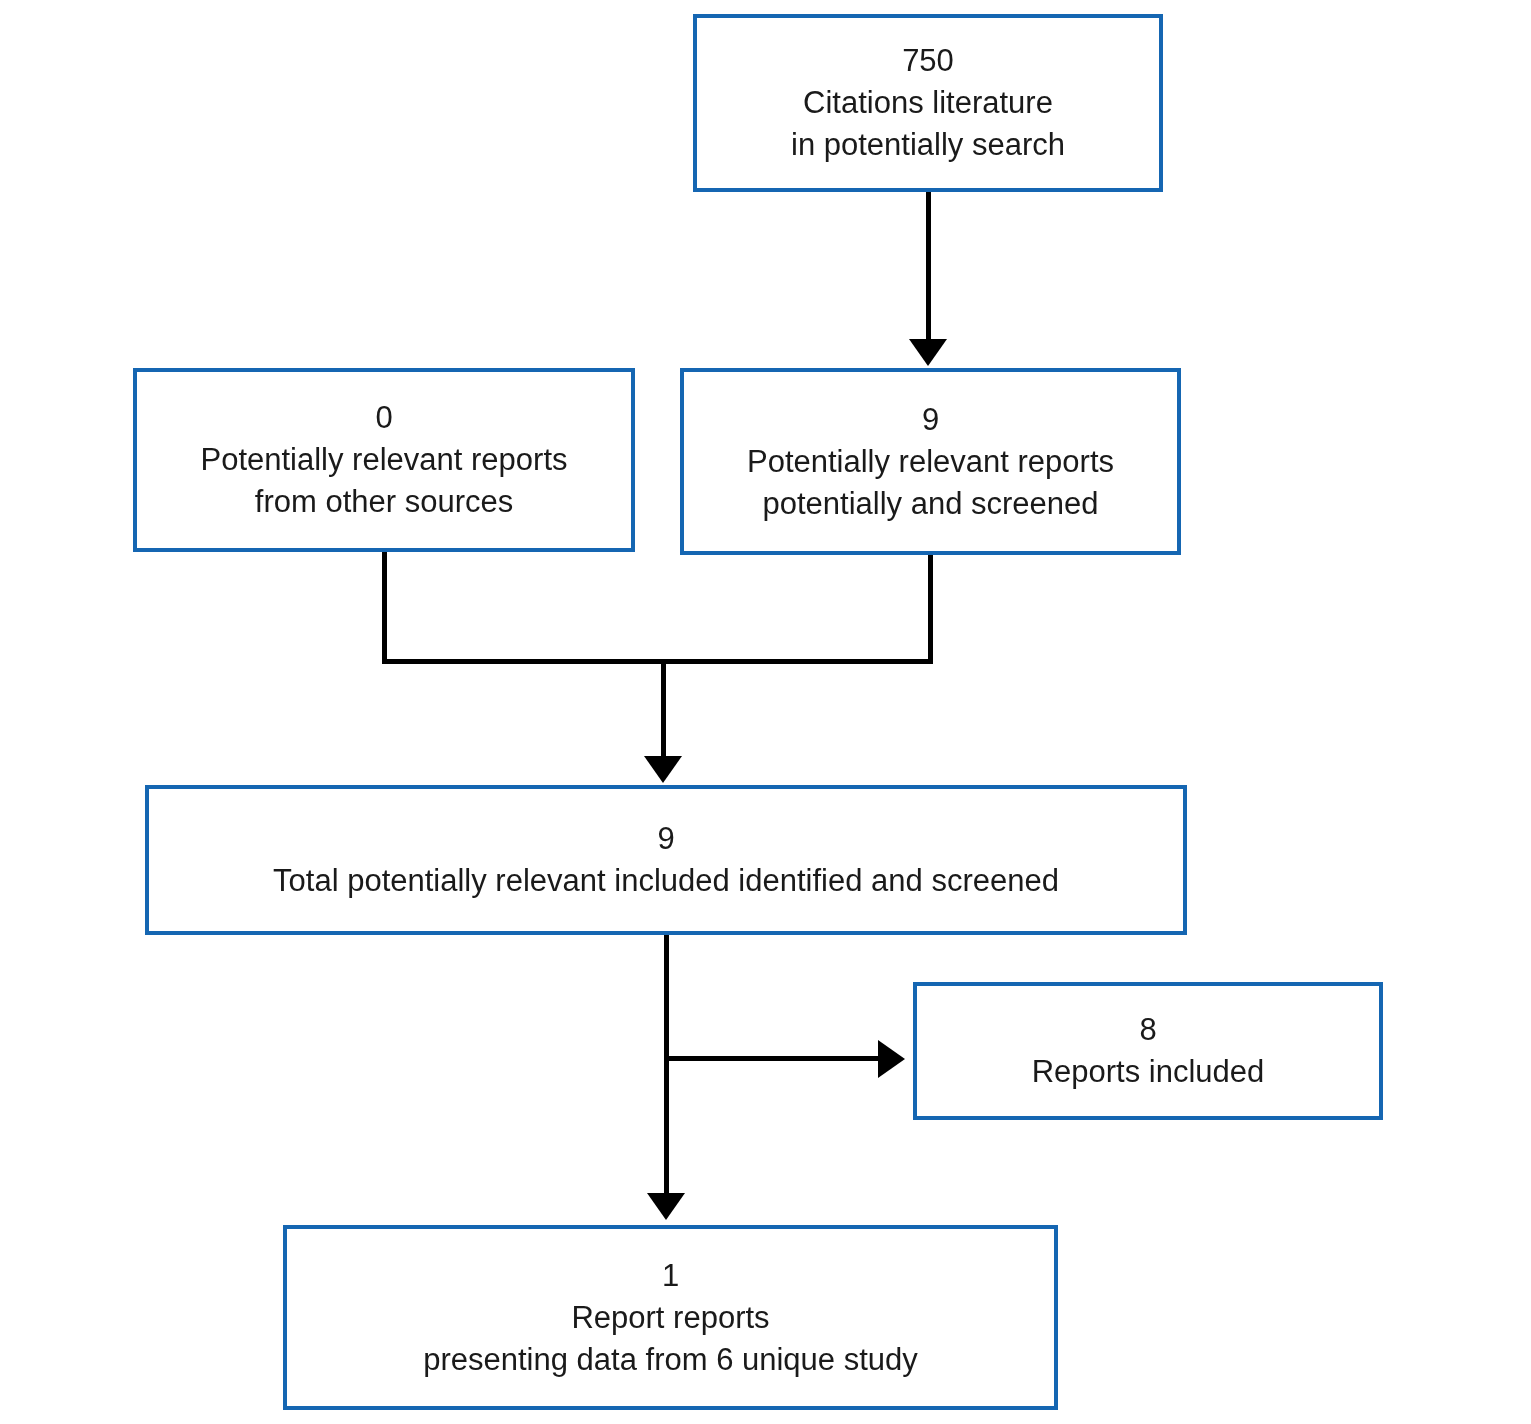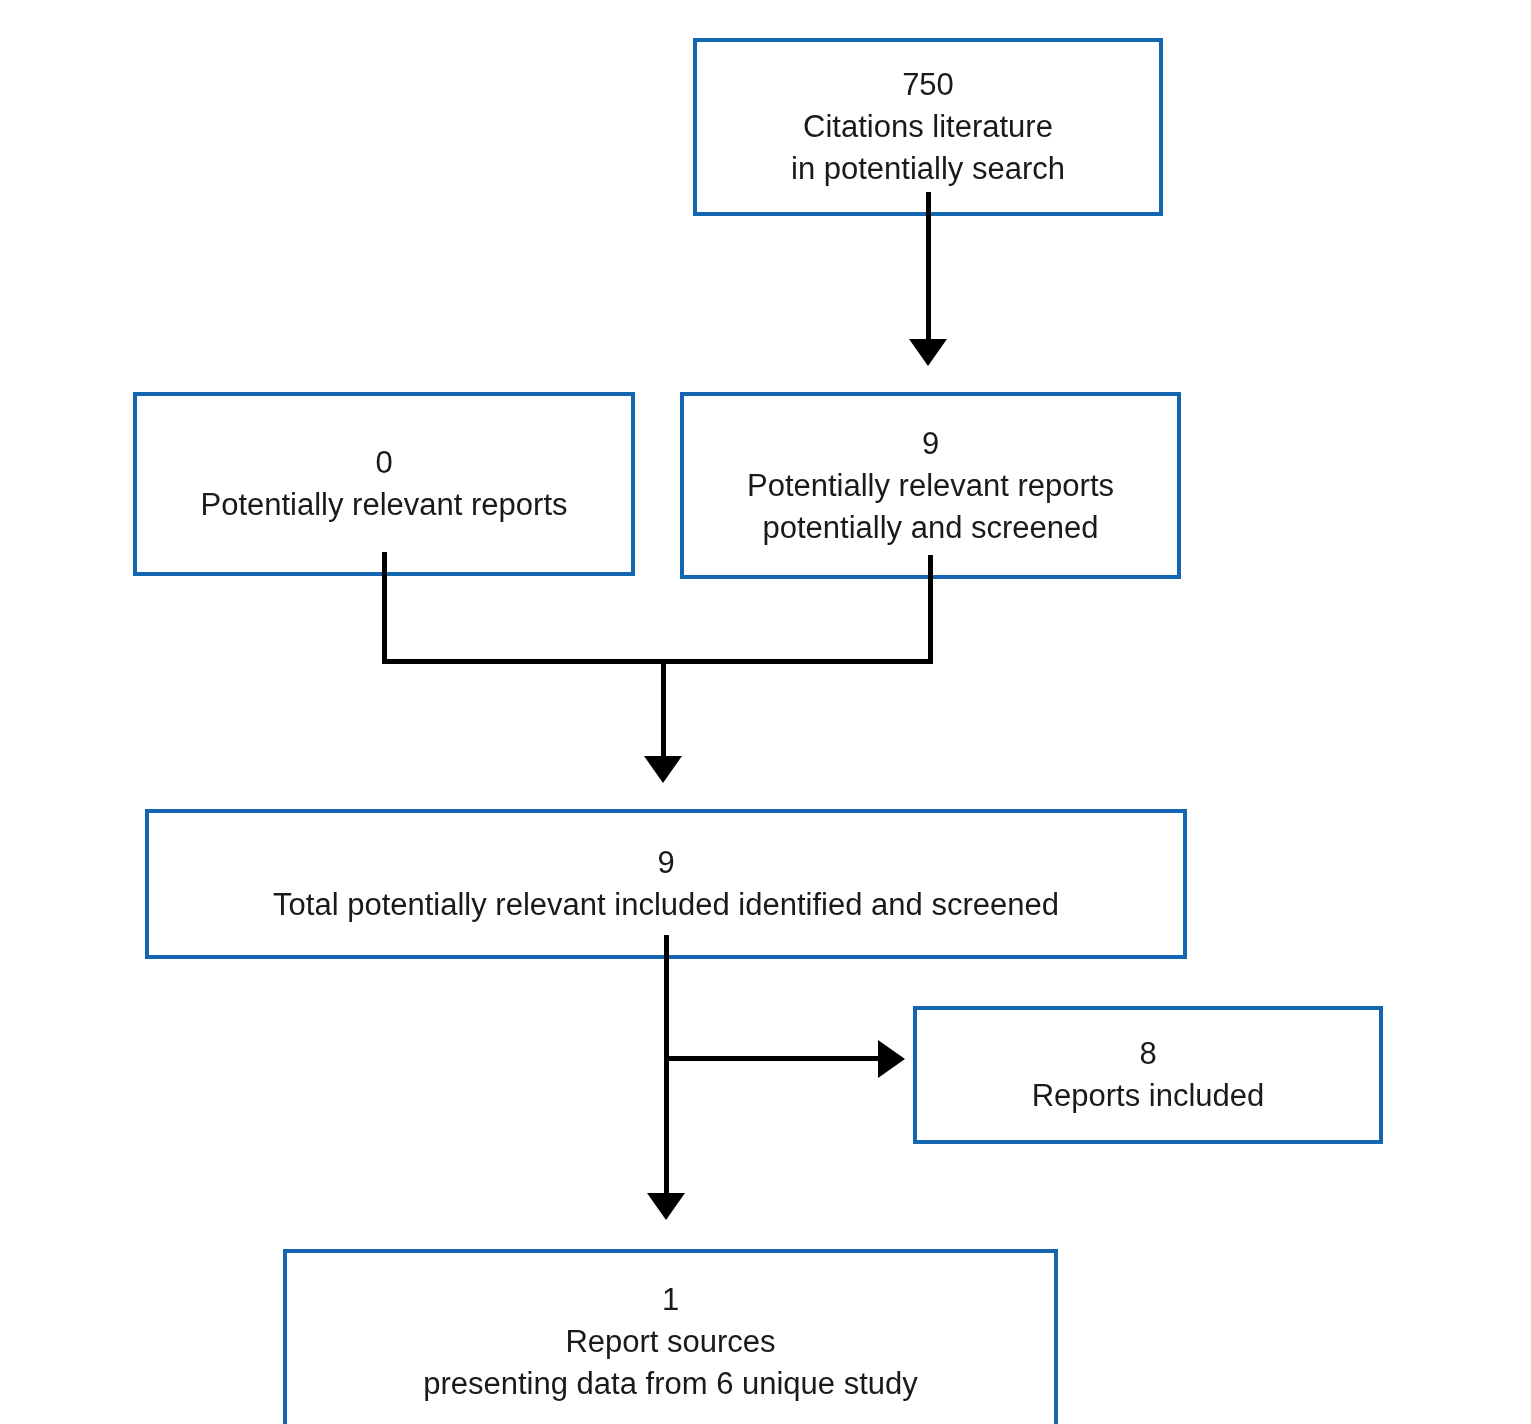--- a/index.html
+++ b/index.html
@@ -21,21 +21,20 @@
     border: 4px solid #1566b2;
     background: #ffffff;
     display: flex;
     flex-direction: column;
     align-items: center;
     justify-content: center;
     text-align: center;
     font-size: 31px;
     line-height: 42px;
     padding: 6px 14px;
-    margin-top: 24px;
   }
   .vline, .hline {
     position: absolute;
     background: #000000;
   }
   .vline { width: 5px; }
   .hline { height: 5px; }
   .arrowhead-down {
     position: absolute;
     width: 0;
@@ -60,41 +59,42 @@
 
   <div class="box" style="left:693px; top:14px; width:470px; height:178px;">
     <div>750</div>
     <div>Citations literature</div>
     <div>in potentially search</div>
   </div>
 
   <div class="box" style="left:133px; top:368px; width:502px; height:184px;">
     <div>0</div>
     <div>Potentially relevant reports</div>
+    <div>from other sources</div>
   </div>
 
   <div class="box" style="left:680px; top:368px; width:501px; height:187px;">
     <div>9</div>
     <div>Potentially relevant reports</div>
     <div>potentially and screened</div>
   </div>
 
   <div class="box" style="left:145px; top:785px; width:1042px; height:150px;">
     <div>9</div>
     <div>Total potentially relevant included identified and screened</div>
   </div>
 
   <div class="box" style="left:913px; top:982px; width:470px; height:138px;">
     <div>8</div>
     <div>Reports included</div>
   </div>
 
   <div class="box" style="left:283px; top:1225px; width:775px; height:185px;">
     <div>1</div>
-    <div>Report sources</div>
+    <div>Report reports</div>
     <div>presenting data from 6 unique study</div>
   </div>
 
   <div class="vline" style="left:926px; top:192px; height:150px;"></div>
   <div class="arrowhead-down" style="left:909px; top:339px;"></div>
 
   <div class="vline" style="left:382px; top:552px; height:112px;"></div>
   <div class="vline" style="left:928px; top:555px; height:109px;"></div>
   <div class="hline" style="left:382px; top:659px; width:551px;"></div>
   <div class="vline" style="left:661px; top:659px; height:99px;"></div>

